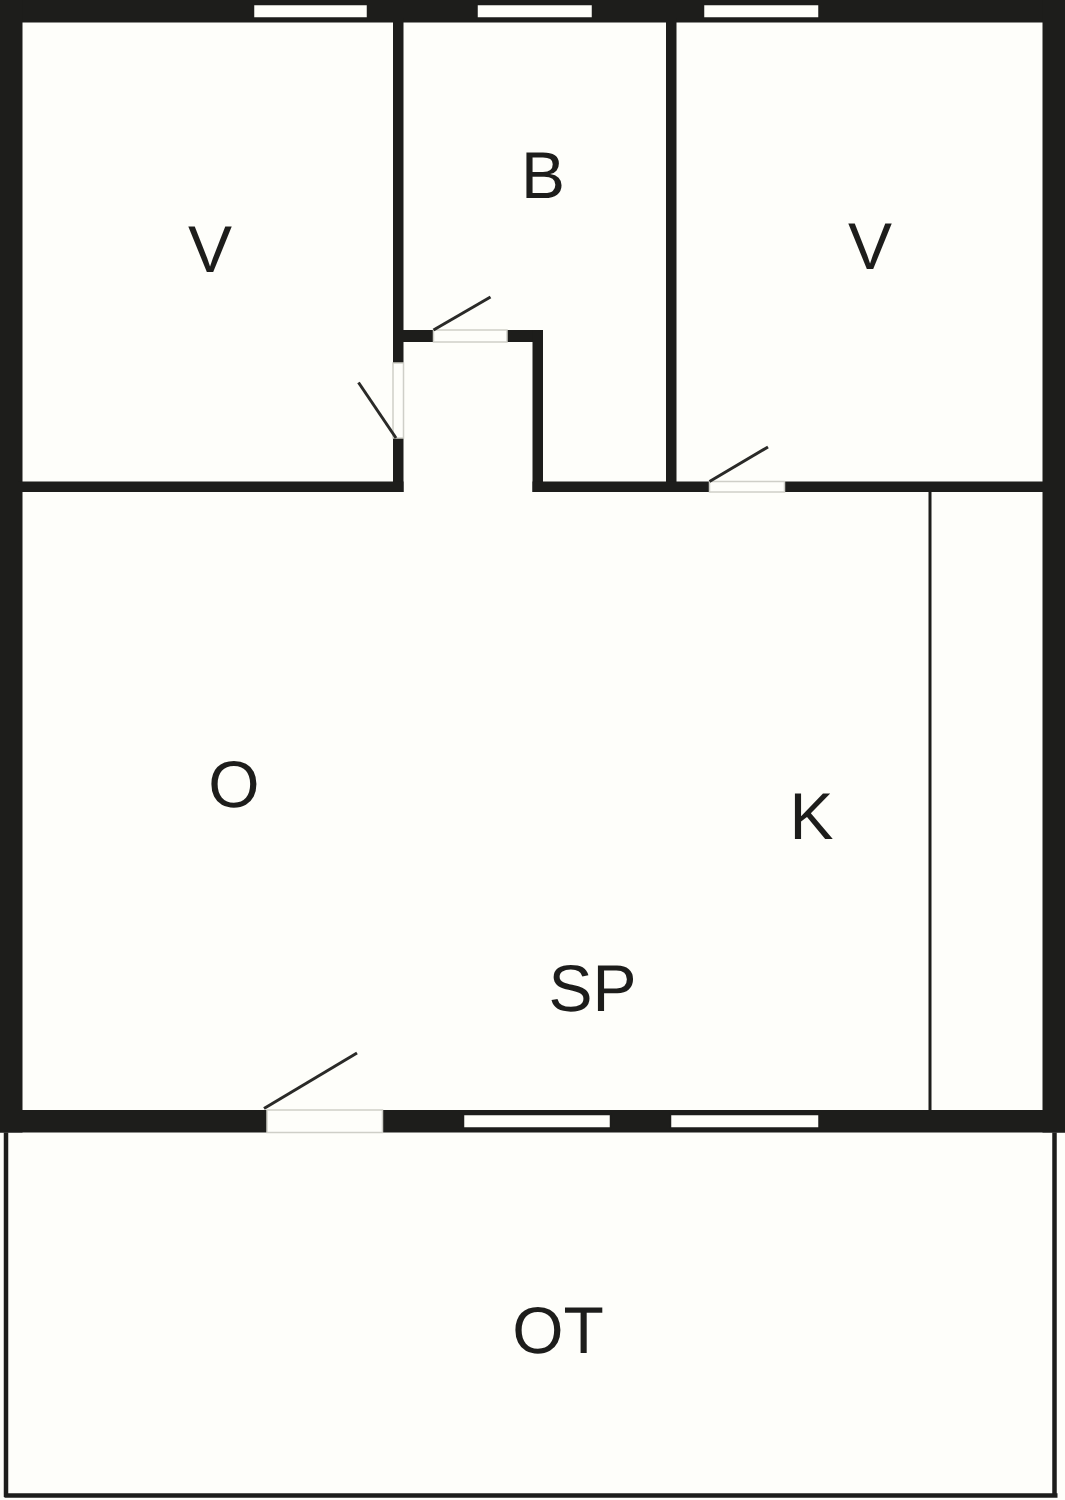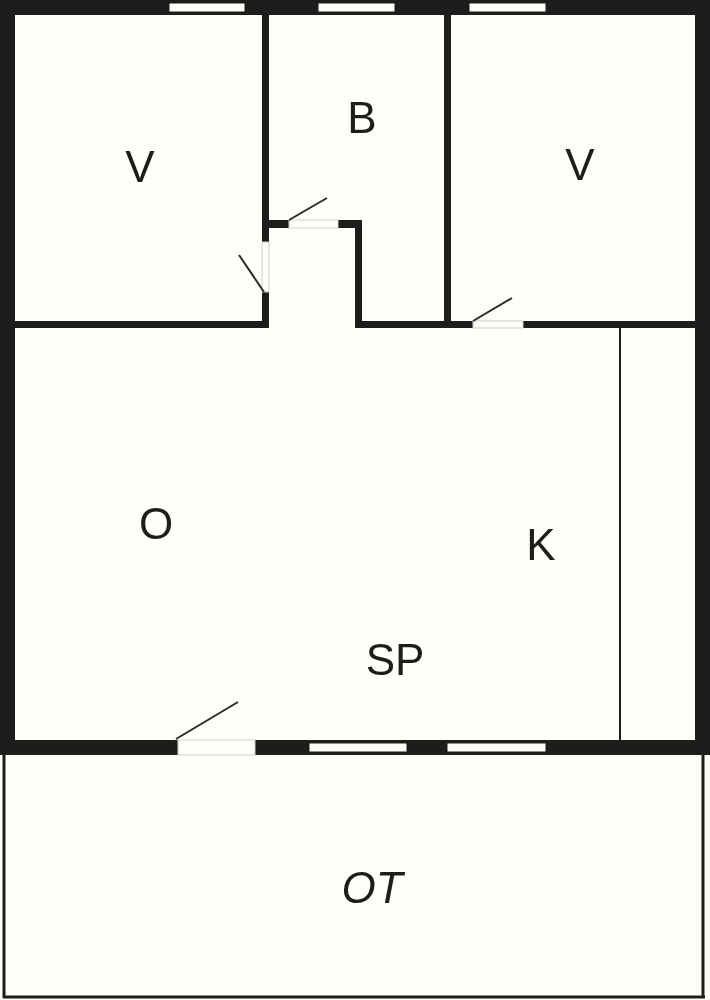--- a/index.html
+++ b/index.html
@@ -82,13 +82,13 @@
     <line x1="3" y1="997" x2="705" y2="997"></line>
   </g>
 </svg>
 
 <div class="label" style="left:140px; top:167px;">V</div>
 <div class="label" style="left:362px; top:118px;">B</div>
 <div class="label" style="left:580px; top:165px;">V</div>
 <div class="label" style="left:156px; top:524px;">O</div>
 <div class="label" style="left:541px; top:545px;">K</div>
 <div class="label" style="left:395px; top:660px;">SP</div>
-<div class="label" style="left:372px; top:888px;font-style:italic;">OT</div>
+<div class="label" style="left:372px; top:888px;">OT</div>
 
 </body></html>

